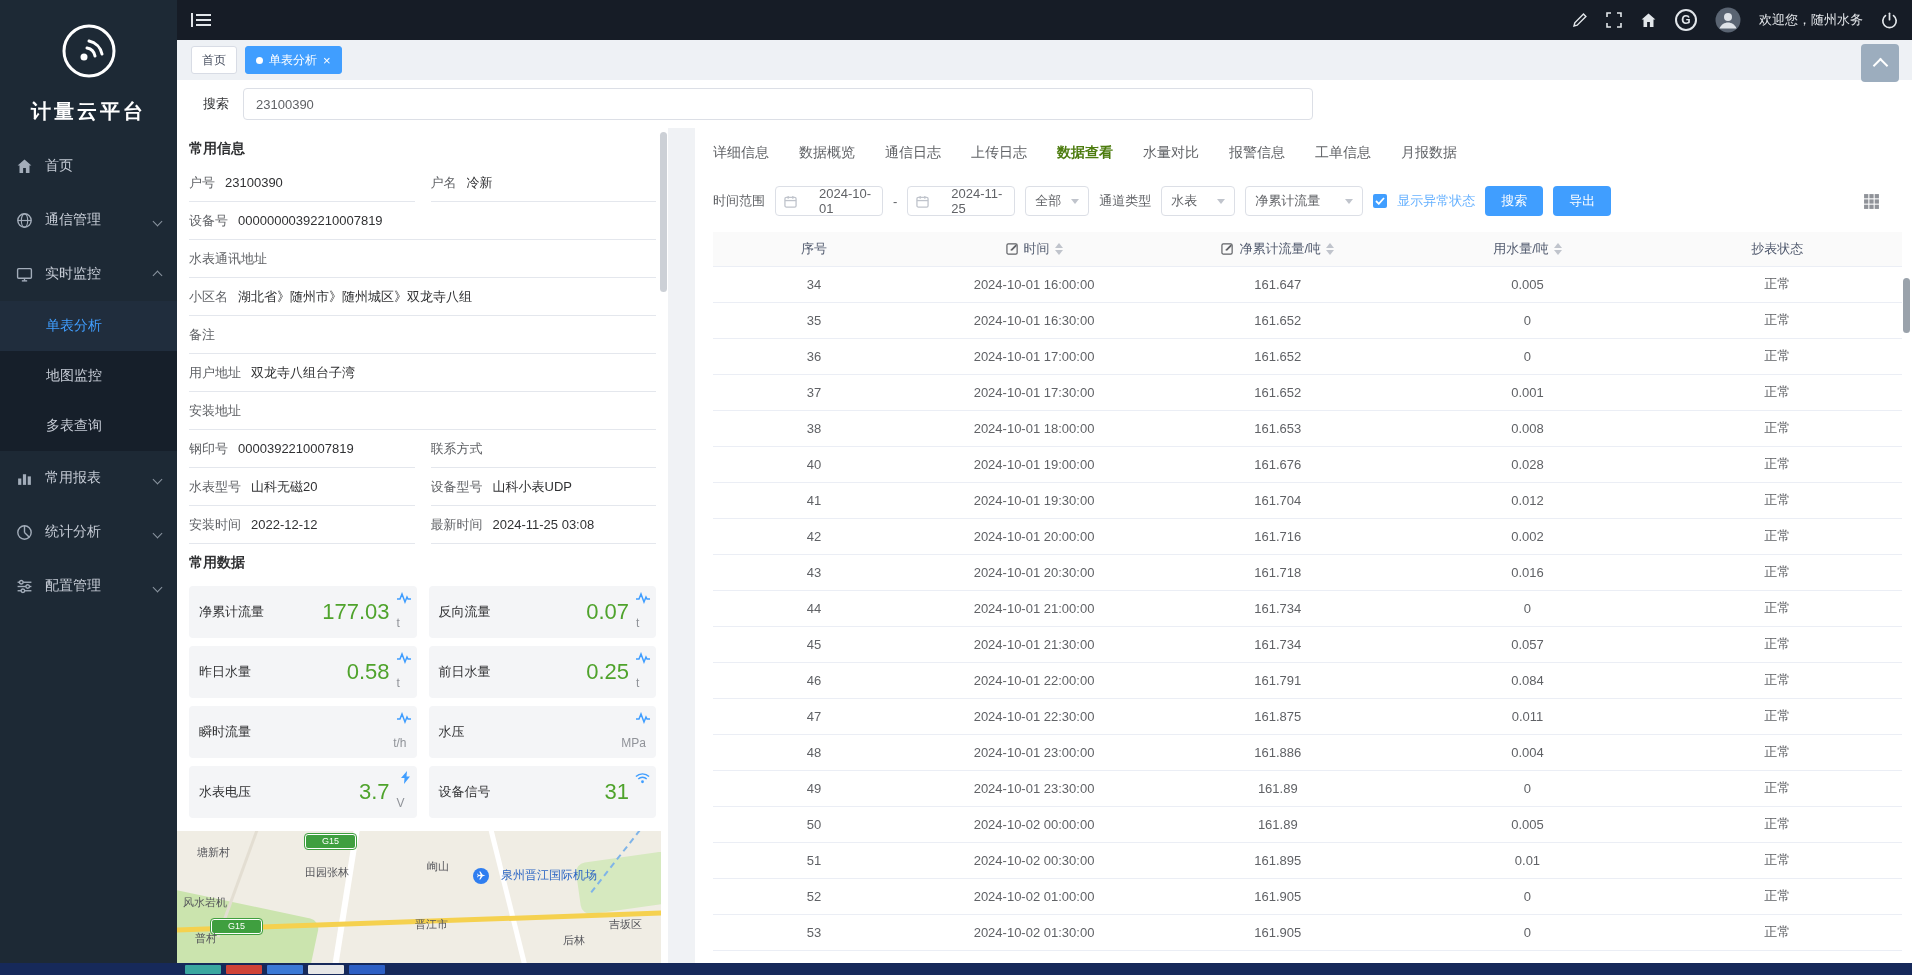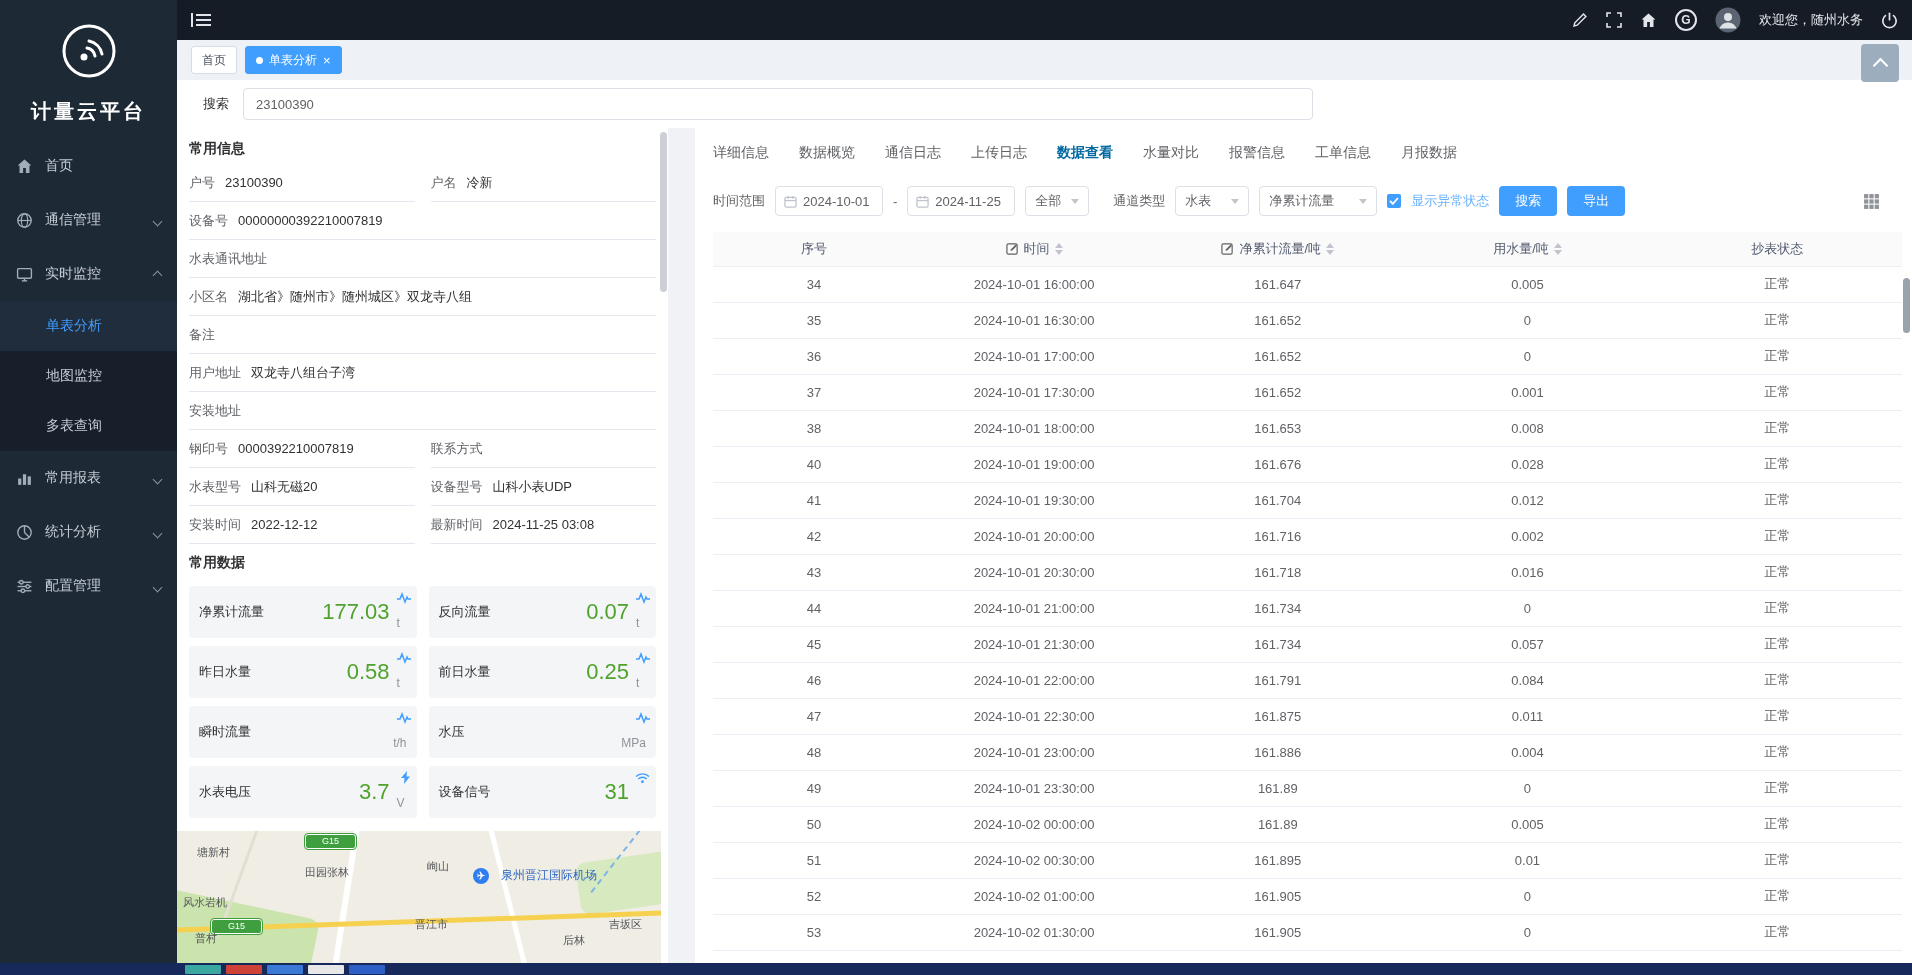--- a/index.html
+++ b/index.html
@@ -70,24 +70,24 @@
   .m-river { position:absolute; right:38px; top:-28px; height:100px; border-left:2px dashed #7fb4e8; transform:rotate(38deg); }
   .g-badge { position:absolute; background:#3f9f3f; color:#fff; font-size:9px; line-height:1; padding:2px 16px; border:1px solid #fff; border-radius:3px; outline:1px solid #3f9f3f; }
   .map-label { position:absolute; font-size:11px; color:#54555a; white-space:nowrap; }
   .airport { position:absolute; left:296px; top:36px; display:flex; align-items:center; gap:12px; }
   .airport-icon { width:16px; height:16px; background:#2f7ef0; border-radius:50%; display:flex; align-items:center; justify-content:center; flex:none; }
   .airport-name { font-size:12px; color:#2c66c4; }
 
   
   .dtabs { display:flex; gap:30px; margin-top:16px; font-size:14px; color:#606266; }
   .dtab { cursor:pointer; }
-  .dtab.active { color:#0369a1; font-weight:700; }
+  .dtab.active { color:#4d7c0f; font-weight:700; }
 
   .filters { display:flex; align-items:center; margin-top:24px; gap:10px; font-size:13px; color:#606266; padding-right:32px; }
-  .datebox { width:108px; height:30px; border:1px solid #dcdfe6; border-radius:4px; display:flex; align-items:center; gap:6px; padding:0 8px; background:#fff; cursor:pointer; }
+  .datebox { width:108px; height:30px; border:1px solid #dcdfe6; border-radius:4px; display:flex; align-items:center; gap:22px; padding:0 8px; background:#fff; cursor:pointer; }
   .selbox { height:30px; border:1px solid #dcdfe6; border-radius:4px; display:flex; align-items:center; justify-content:space-between; padding:0 9px; background:#fff; gap:6px; cursor:pointer; }
   .sel-sm { width:64px; } .sel-md { width:74px; } .sel-lg { width:118px; }
   .chevdown { width:0; height:0; border-left:4px solid transparent; border-right:4px solid transparent; border-top:5px solid #c0c4cc; flex:none; }
   .checkbox { width:14px; height:14px; background:#409eff; border-radius:2px; display:flex; align-items:center; justify-content:center; cursor:pointer; flex:none; }
   .cb-label { color:#66b1ff; cursor:pointer; }
   .btn { height:30px; padding:0 16px; background:#409eff; color:#fff; border:none; border-radius:4px; font-size:13px; cursor:pointer; }
   .f-spacer { flex:1; }
 
   .table-wrap { margin-top:16px; margin-right:10px; }
   table { width:100%; border-collapse:collapse; table-layout:fixed; }
@@ -482,21 +482,21 @@
                 <line x1="4.5" y1="1" x2="4.5" y2="4" stroke="#c0c4cc" stroke-width="1.4"></line>
                 <line x1="9.5" y1="1" x2="9.5" y2="4" stroke="#c0c4cc" stroke-width="1.4"></line>
               </svg>
           </span>
           <span>2024-11-25</span>
         </div>
         <div class="selbox sel-sm">
           <span>全部</span>
           <i class="chevdown"></i>
         </div>
-        <span style="margin-left:14px;">通道类型</span>
+        <span style="">通道类型</span>
         <div class="selbox sel-md">
           <span>水表</span>
           <i class="chevdown"></i>
         </div>
         <div class="selbox sel-lg">
           <span>净累计流量</span>
           <i class="chevdown"></i>
         </div>
         <span class="checkbox">
           <svg width="10" height="8" viewBox="0 0 10 8">

